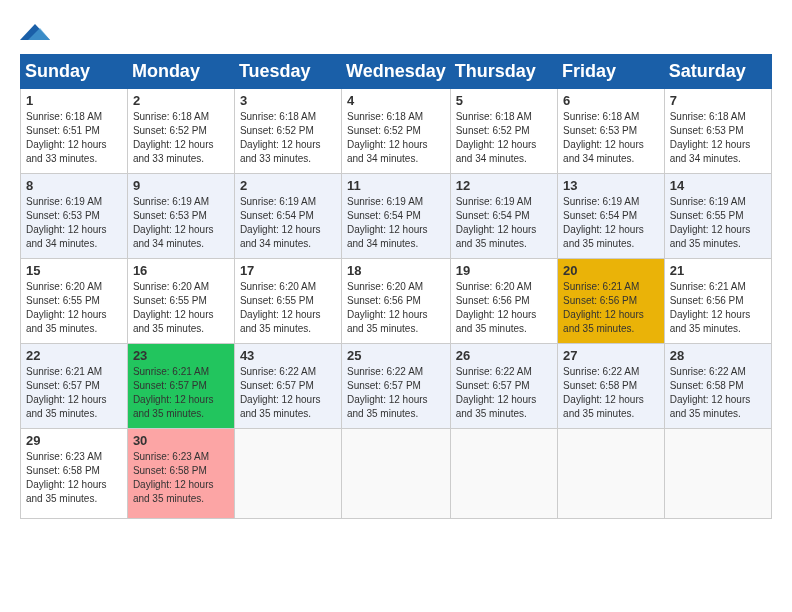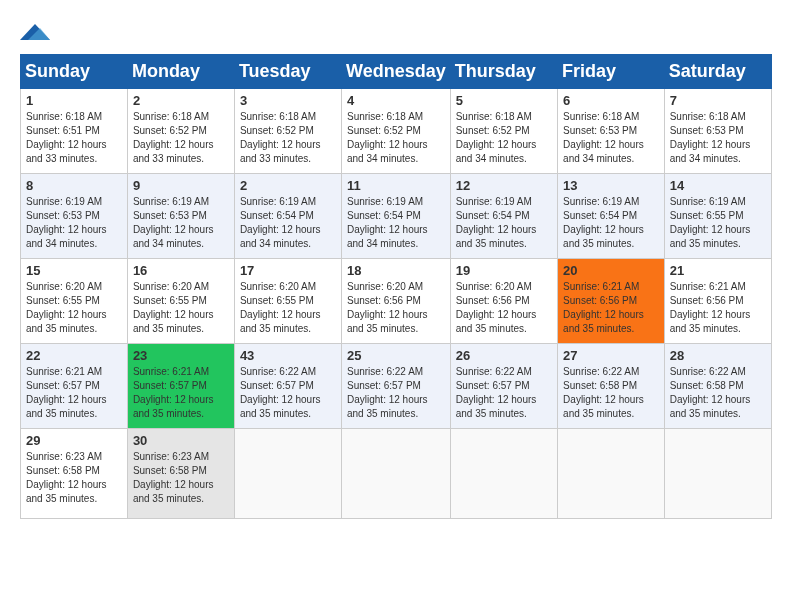--- a/index.html
+++ b/index.html
@@ -193,21 +193,21 @@
         <span class="day-info">Sunrise: 6:20 AM<br>Sunset: 6:55 PM<br>Daylight: 12 hours and 35 minutes.</span>
       </td>
         <td style="background: rgb(255, 255, 255);">
         <span class="day-num">18</span>
         <span class="day-info">Sunrise: 6:20 AM<br>Sunset: 6:56 PM<br>Daylight: 12 hours and 35 minutes.</span>
       </td>
         <td style="background: rgb(255, 255, 255);">
         <span class="day-num">19</span>
         <span class="day-info">Sunrise: 6:20 AM<br>Sunset: 6:56 PM<br>Daylight: 12 hours and 35 minutes.</span>
       </td>
-        <td style="background: #f97316;">
+        <td style="background: #eab308;">
         <span class="day-num">20</span>
         <span class="day-info">Sunrise: 6:21 AM<br>Sunset: 6:56 PM<br>Daylight: 12 hours and 35 minutes.</span>
       </td>
         <td style="background: rgb(255, 255, 255);">
         <span class="day-num">21</span>
         <span class="day-info">Sunrise: 6:21 AM<br>Sunset: 6:56 PM<br>Daylight: 12 hours and 35 minutes.</span>
       </td>
       </tr>
       <tr>
         <td style="background: rgb(238, 242, 250);">
@@ -237,21 +237,21 @@
         <td style="background: rgb(238, 242, 250);">
         <span class="day-num">28</span>
         <span class="day-info">Sunrise: 6:22 AM<br>Sunset: 6:58 PM<br>Daylight: 12 hours and 35 minutes.</span>
       </td>
       </tr>
       <tr class="last-row">
         <td style="background: rgb(255, 255, 255);">
         <span class="day-num">29</span>
         <span class="day-info">Sunrise: 6:23 AM<br>Sunset: 6:58 PM<br>Daylight: 12 hours and 35 minutes.</span>
       </td>
-        <td style="background: #e5e5e5;">
+        <td style="background: #fca5a5;">
         <span class="day-num">30</span>
         <span class="day-info">Sunrise: 6:23 AM<br>Sunset: 6:58 PM<br>Daylight: 12 hours and 35 minutes.</span>
       </td>
         <td class="empty-cell"></td>
         <td class="empty-cell"></td>
         <td class="empty-cell"></td>
         <td class="empty-cell"></td>
         <td class="empty-cell"></td>
       </tr>
     </tbody>

